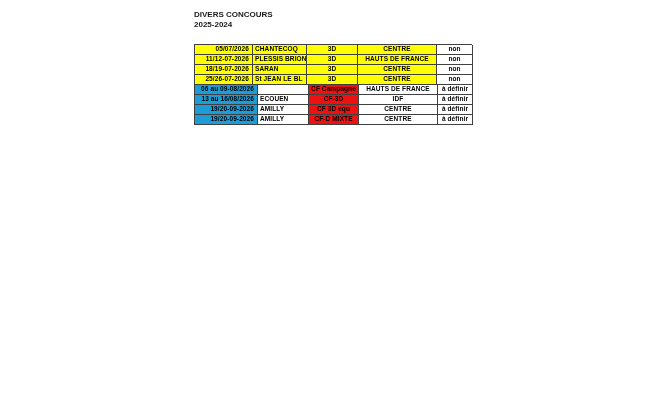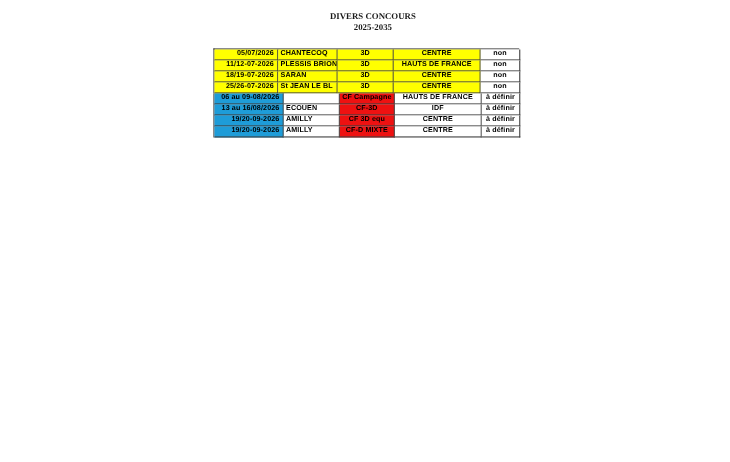--- a/index.html
+++ b/index.html
@@ -18,26 +18,24 @@
   .page {
     position: absolute;
     inset: 0;
     background: #ffffff;
   }
   .title-block {
     position: absolute;
     top: 10px;
     left: 194px;
     width: 290px;
-    text-align: center;
     font-weight: 700;
     font-size: 8px;
     line-height: 10px;
     color: #1a1a1a;
-    font-family: Liberation Serif, serif;
   }
   .table-wrap {
     position: absolute;
     top: 44px;
     left: 194px;
     width: 278px;
   }
   .tgroup {
     display: grid;
     border-left: 1px solid #404040;
@@ -73,21 +71,21 @@
     padding-left: 2px;
   }
 </style>
 </head>
 <body>
 
 <div class="page">
 
   <div class="title-block">
     <div>DIVERS CONCOURS</div>
-    <div>2025-2035</div>
+    <div>2025-2024</div>
   </div>
 
   <div class="table-wrap" id="concours-table">
       <div class="tgroup group-a">
         <div class="cell cell-date" style="background-color: rgb(255, 255, 0); color: rgb(0, 0, 0);">05/07/2026</div>
         <div class="cell cell-location" style="background-color: rgb(255, 255, 0); color: rgb(0, 0, 0);">CHANTECOQ</div>
         <div class="cell cell-type" style="background-color: rgb(255, 255, 0); color: rgb(0, 0, 0);">3D</div>
         <div class="cell cell-region" style="background-color: rgb(255, 255, 0); color: rgb(0, 0, 0);">CENTRE</div>
         <div class="cell cell-status" style="background-color: rgb(255, 255, 255); color: rgb(0, 0, 0);">non</div>
         <div class="cell cell-date" style="background-color: rgb(255, 255, 0); color: rgb(0, 0, 0);">11/12-07-2026</div>

